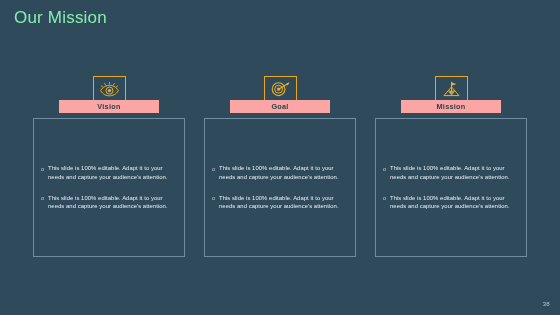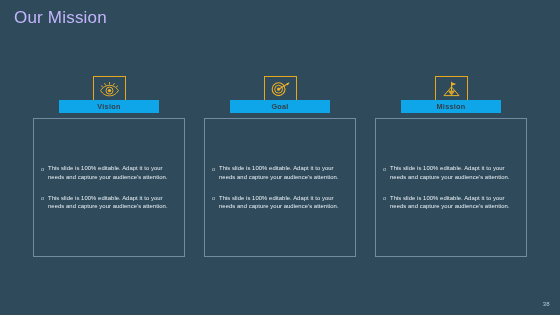--- a/index.html
+++ b/index.html
@@ -24,21 +24,21 @@
   }
 
   
   .slide-title {
     position: absolute;
     left: 14px;
     top: 7px;
     font-size: 17px;
     font-weight: 400;
     letter-spacing: 0.2px;
-    color: #c4b5fd;
+    color: #86efac;
     line-height: 22px;
   }
 
   
   .columns {
     position: absolute;
     left: 0;
     top: 76px;
     width: 560px;
     height: 185px;
@@ -71,21 +71,21 @@
     z-index: 2;
   }
   .icon-box svg {
     display: block;
   }
 
   
   .label-bar {
     width: 100px;
     height: 13px;
-    background: #0ea5e9;
+    background: #fca5a5;
     color: #31414a;
     font-size: 7.3px;
     font-weight: bold;
     letter-spacing: 0.25px;
     display: flex;
     align-items: center;
     justify-content: center;
     position: relative;
     z-index: 3;
     margin-top: -1px;

